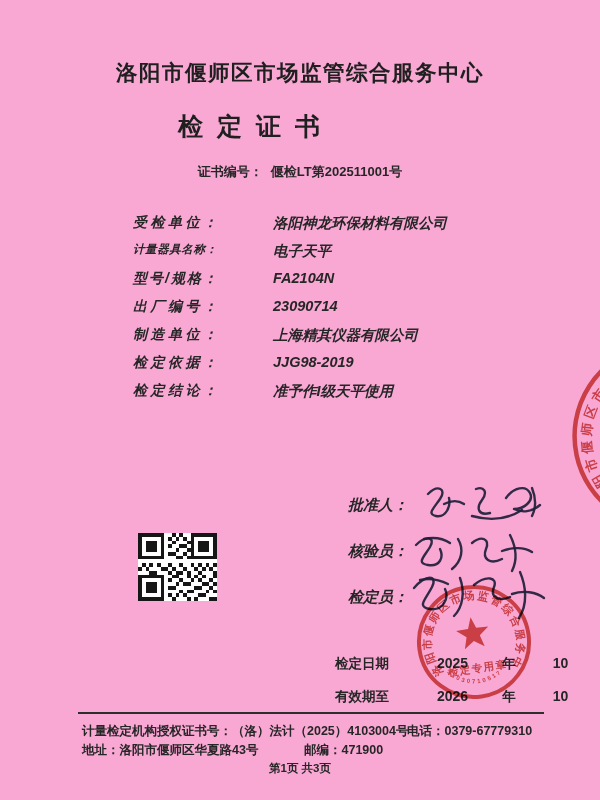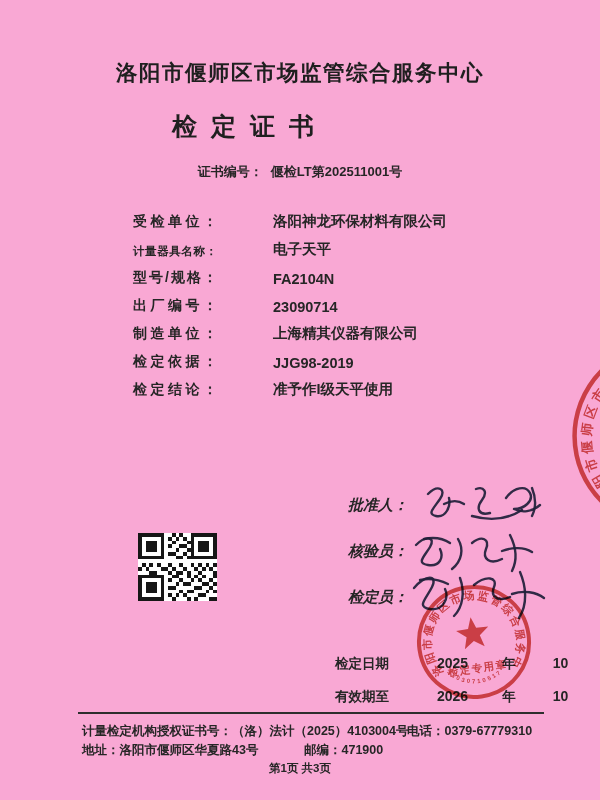--- a/index.html
+++ b/index.html
@@ -8,30 +8,30 @@
     background:#f9a8d4;overflow:hidden;
     font-family:"Liberation Sans","DejaVu Sans",sans-serif;
     color:#262626;
   }
   .abs{position:absolute;}
   .doc-title{
     top:58px;left:0;width:600px;text-align:center;
     font-size:21.5px;font-weight:bold;letter-spacing:1.5px;color:#1f1f1f;
   }
   .doc-subtitle{
-    top:110px;left:0;width:486px;text-align:center;
+    top:110px;left:6px;width:486px;text-align:center;
     font-size:25px;font-weight:bold;letter-spacing:14px;text-indent:14px;color:#1f1f1f;
   }
   .cert-line{
     top:163px;left:0;width:600px;text-align:center;
     font-size:13px;font-weight:bold;
   }
   .cert-line .lbl{margin-right:8px;}
   .fields{top:214px;left:133px;width:430px;}
-  .field-row{display:flex;align-items:flex-end;height:17px;margin-bottom:11px;}
+  .field-row{display:flex;align-items:flex-start;height:17px;margin-bottom:11px;font-style:italic;}
   .field-label{
     display:inline-block;width:84px;font-size:14px;font-weight:bold;
     text-align:justify;text-align-last:justify;white-space:nowrap;
   }
   .field-label.tight{font-size:11.5px;}
   .field-value{margin-left:56px;font-size:14.5px;font-weight:bold;white-space:nowrap;}
   .sig-label{font-size:15px;font-weight:bold;font-style:italic;}
   .sig-svg path{stroke:#20203a;stroke-width:2.4;fill:none;stroke-linecap:round;stroke-linejoin:round;opacity:.92;}
   .date-row{display:flex;align-items:baseline;gap:28px;}
   .date-label{font-size:13.5px;font-weight:bold;width:58px;}

